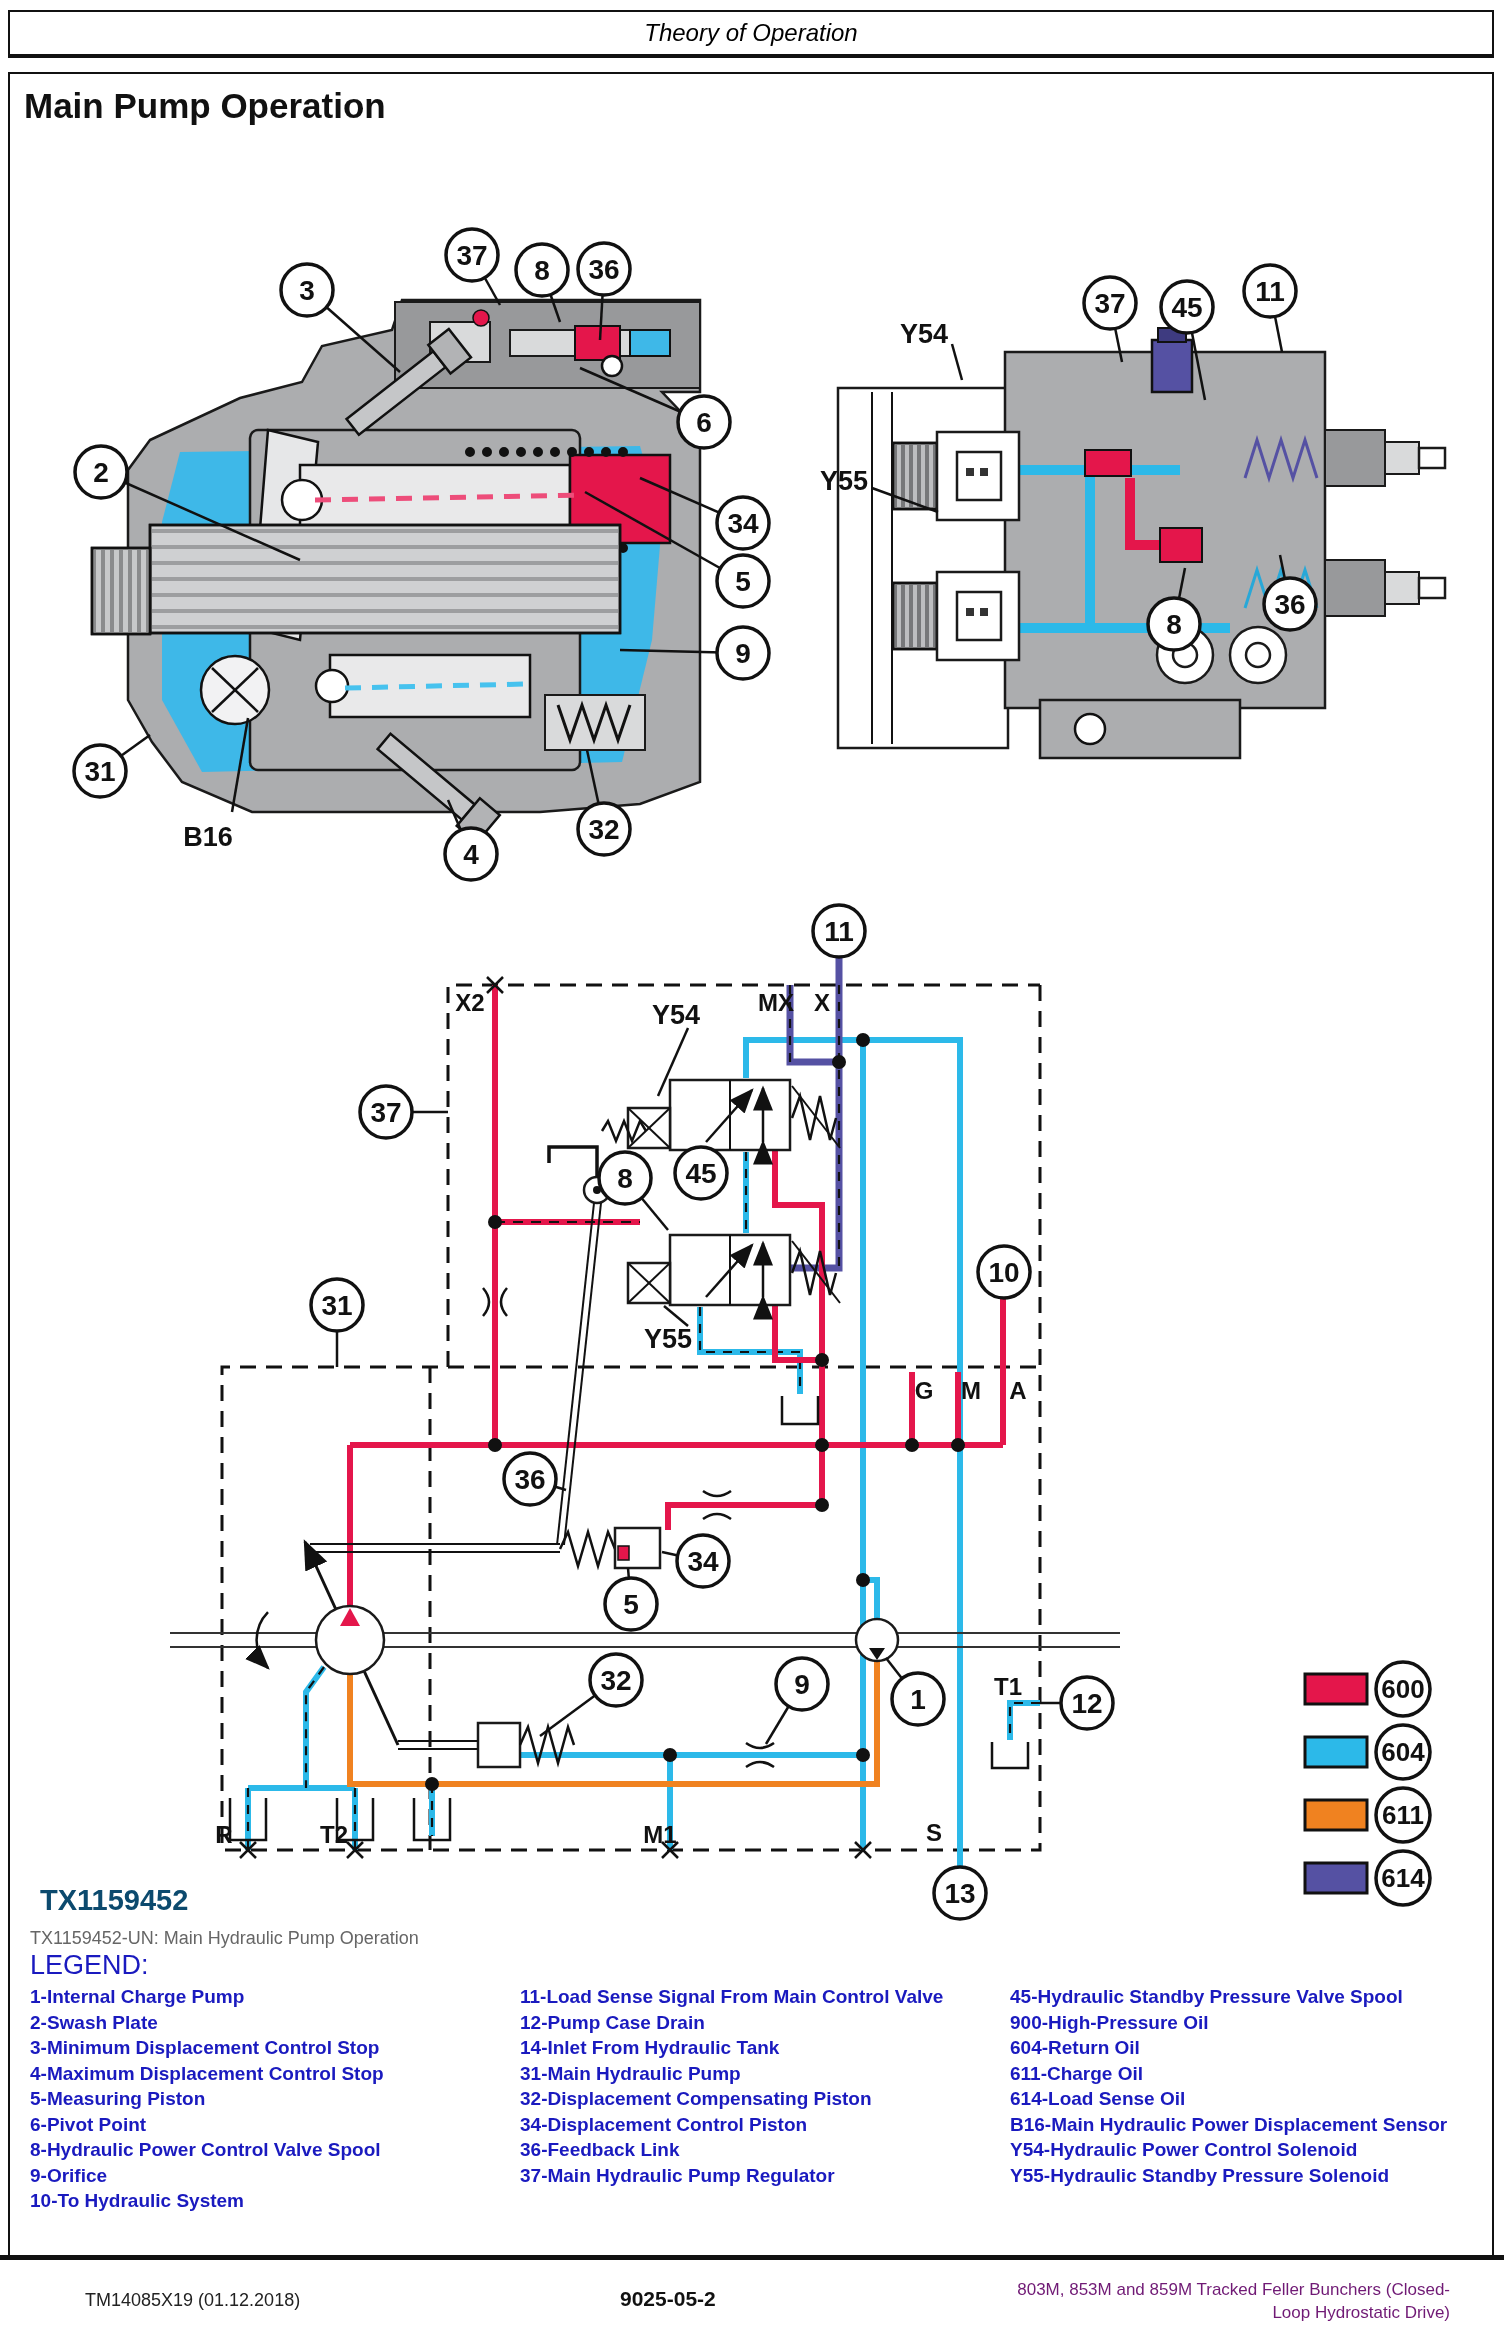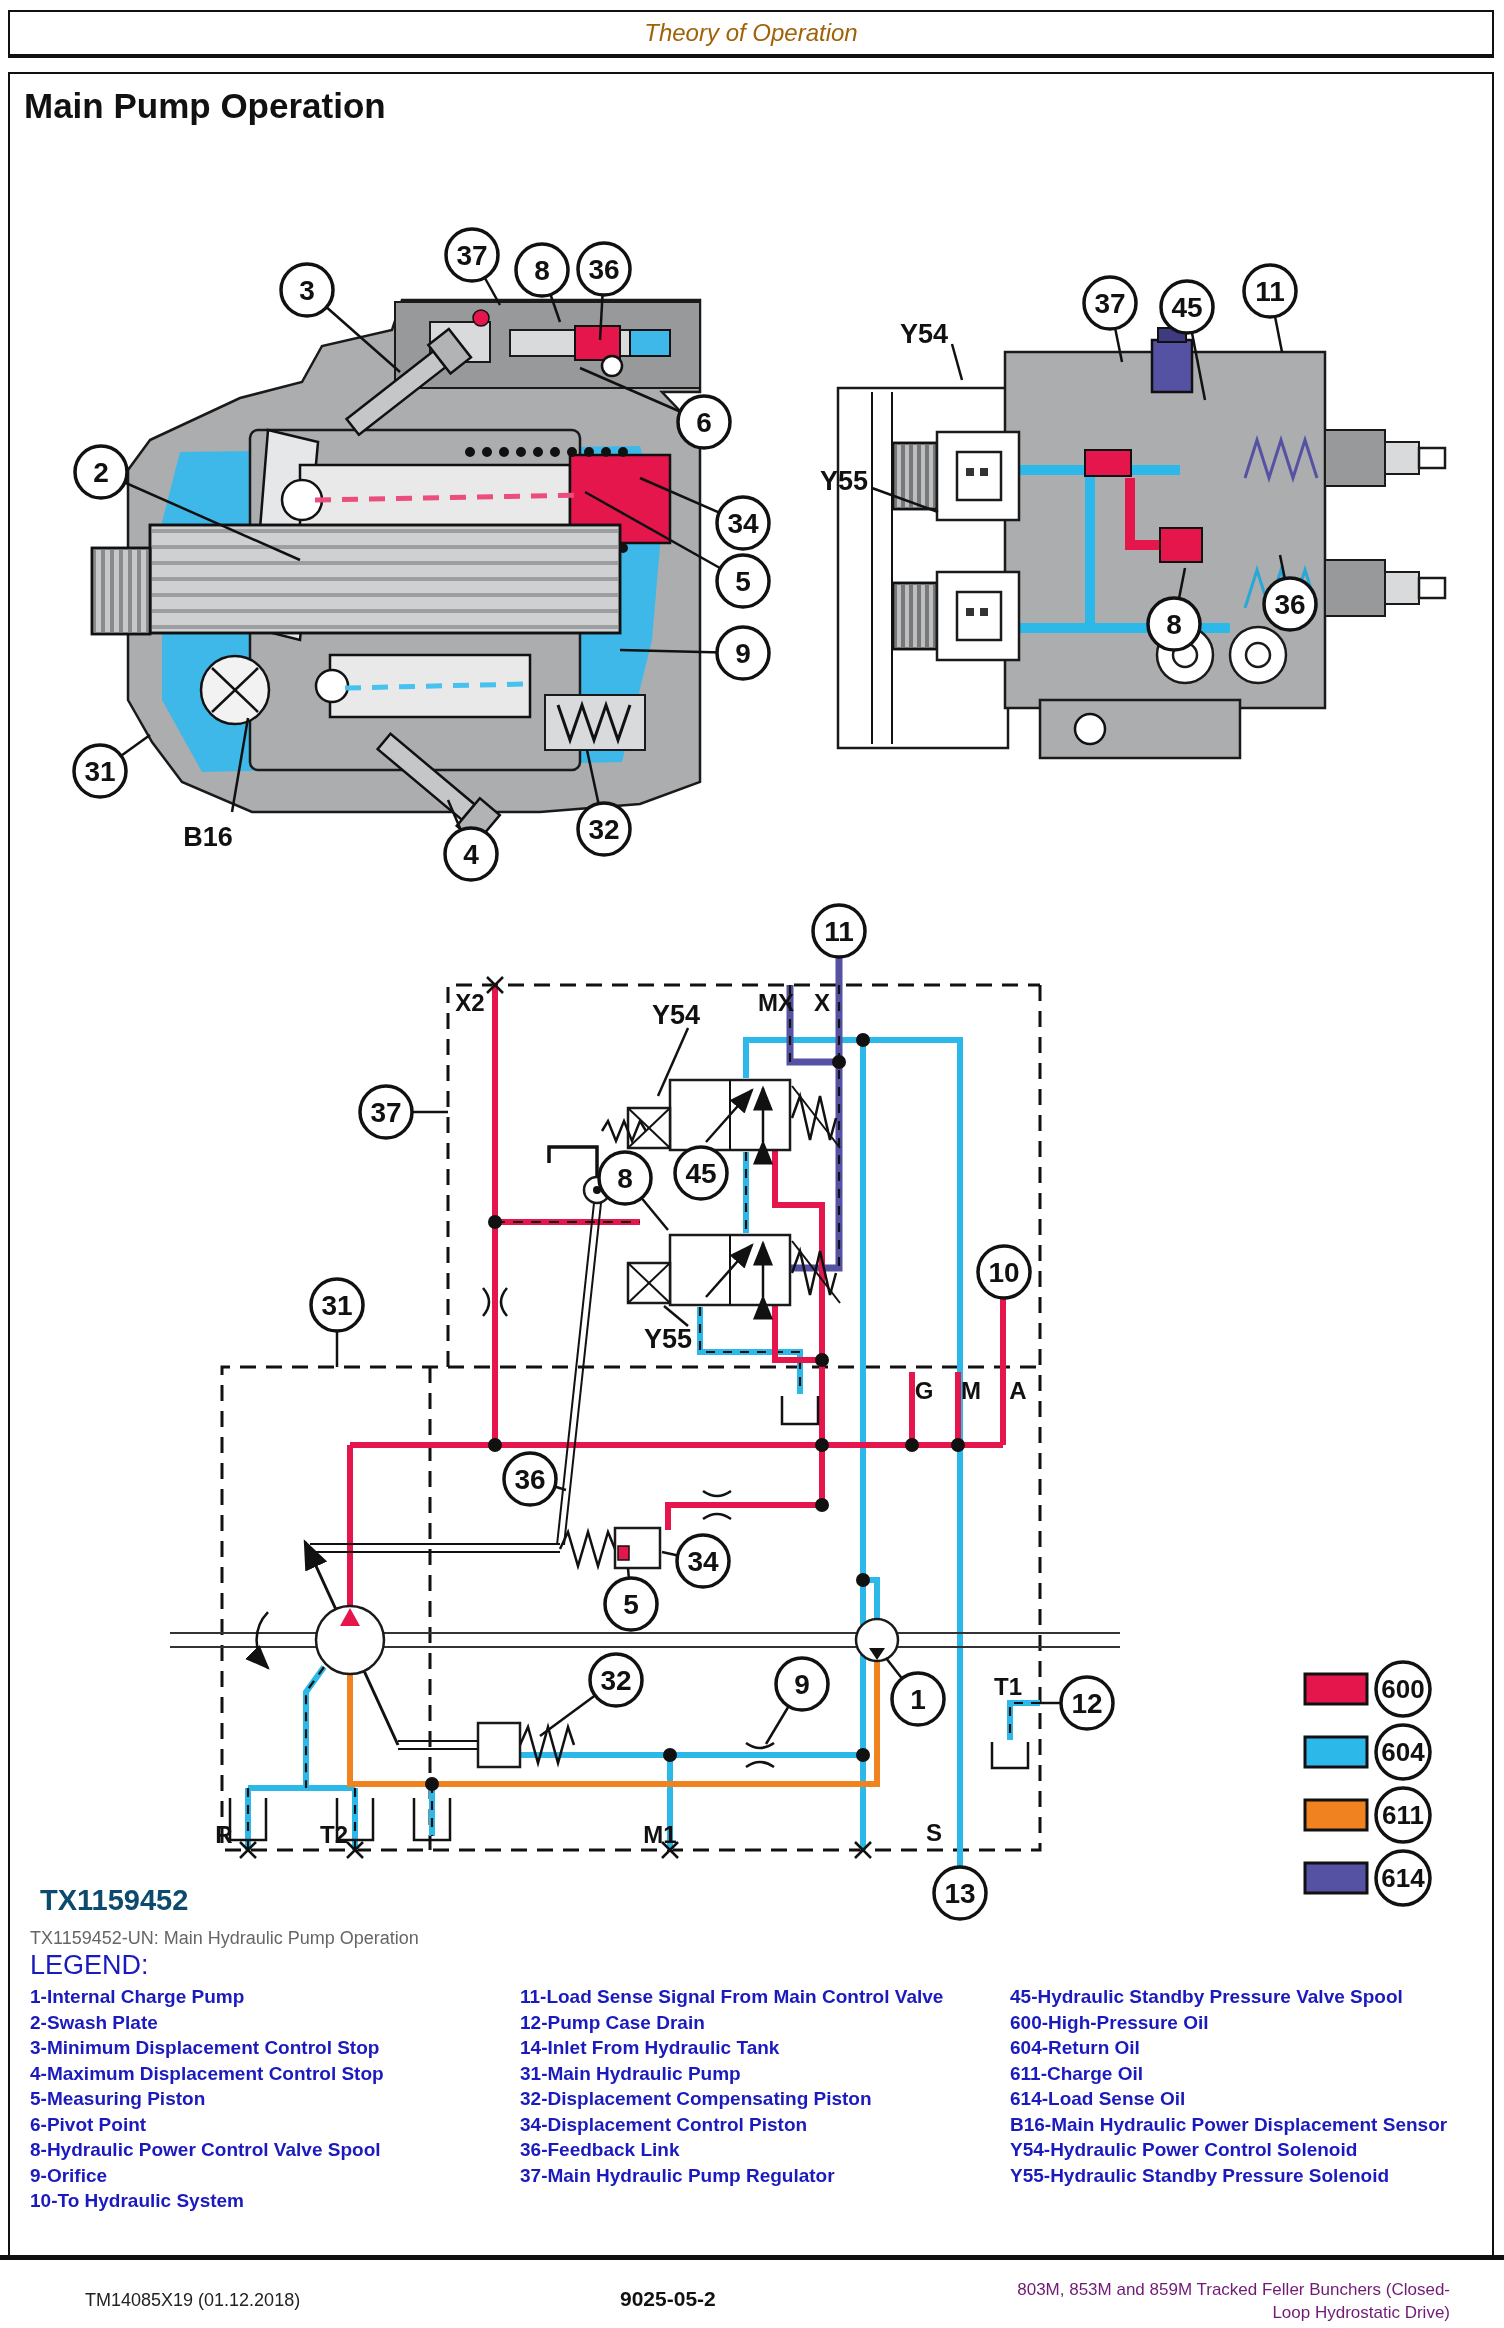--- a/index.html
+++ b/index.html
@@ -2,21 +2,21 @@
 <html style="--oil-600: #E4164B; --oil-604: #2CB9E9; --oil-611: #F08220; --oil-614: #5551A3; --legend-blue: #1A1ABF; --caption-gray: #666666; --body-gray: #ACADAF; --body-gray-dark: #98999B; --body-gray-light: #D9DADB; --interior-cyan: #3EB8E8;"><head>
 <meta charset="utf-8">
 <style>
   html,body{margin:0;padding:0;background:#ffffff;}
   body{font-family:"Liberation Sans", sans-serif;}
   .page{position:relative;width:1504px;height:2328px;background:#fff;overflow:hidden;}
 
   .header-band{position:absolute;left:8px;top:10px;width:1486px;height:48px;
     border:2px solid #111;border-bottom:4px solid #111;box-sizing:border-box;
     display:flex;align-items:center;justify-content:center;}
-  .header-title{font-style:italic;font-size:24px;color:#a16207;}
+  .header-title{font-style:italic;font-size:24px;color:#000000;}
 
   .content-frame{position:absolute;left:8px;top:72px;width:1486px;height:2183px;
     border:2px solid #111;border-bottom:none;box-sizing:border-box;}
 
   .page-title{position:absolute;left:24px;top:86px;font-size:35px;font-weight:bold;color:#111;}
 
   svg.figure{position:absolute;left:0;top:0;width:1504px;height:2328px;pointer-events:none;}
 
   .caption-id{position:absolute;left:40px;top:1884px;font-size:29px;font-weight:bold;color:#0c4a6e;}
   .caption-un{position:absolute;left:30px;top:1928px;font-size:18px;color:var(--caption-gray);}
@@ -574,21 +574,21 @@
       <div class="legend-item">12-Pump Case Drain</div>
       <div class="legend-item">14-Inlet From Hydraulic Tank</div>
       <div class="legend-item">31-Main Hydraulic Pump</div>
       <div class="legend-item">32-Displacement Compensating Piston</div>
       <div class="legend-item">34-Displacement Control Piston</div>
       <div class="legend-item">36-Feedback Link</div>
       <div class="legend-item">37-Main Hydraulic Pump Regulator</div>
     </div>
   <div id="legend-col3" class="legend-col">
       <div class="legend-item">45-Hydraulic Standby Pressure Valve Spool</div>
-      <div class="legend-item">600-High-Pressure Oil</div>
+      <div class="legend-item">900-High-Pressure Oil</div>
       <div class="legend-item">604-Return Oil</div>
       <div class="legend-item">611-Charge Oil</div>
       <div class="legend-item">614-Load Sense Oil</div>
       <div class="legend-item">B16-Main Hydraulic Power Displacement Sensor</div>
       <div class="legend-item">Y54-Hydraulic Power Control Solenoid</div>
       <div class="legend-item">Y55-Hydraulic Standby Pressure Solenoid</div>
     </div>
 
   <div class="footer-rule"></div>
   <div class="footer-left">TM14085X19 (01.12.2018)</div>

